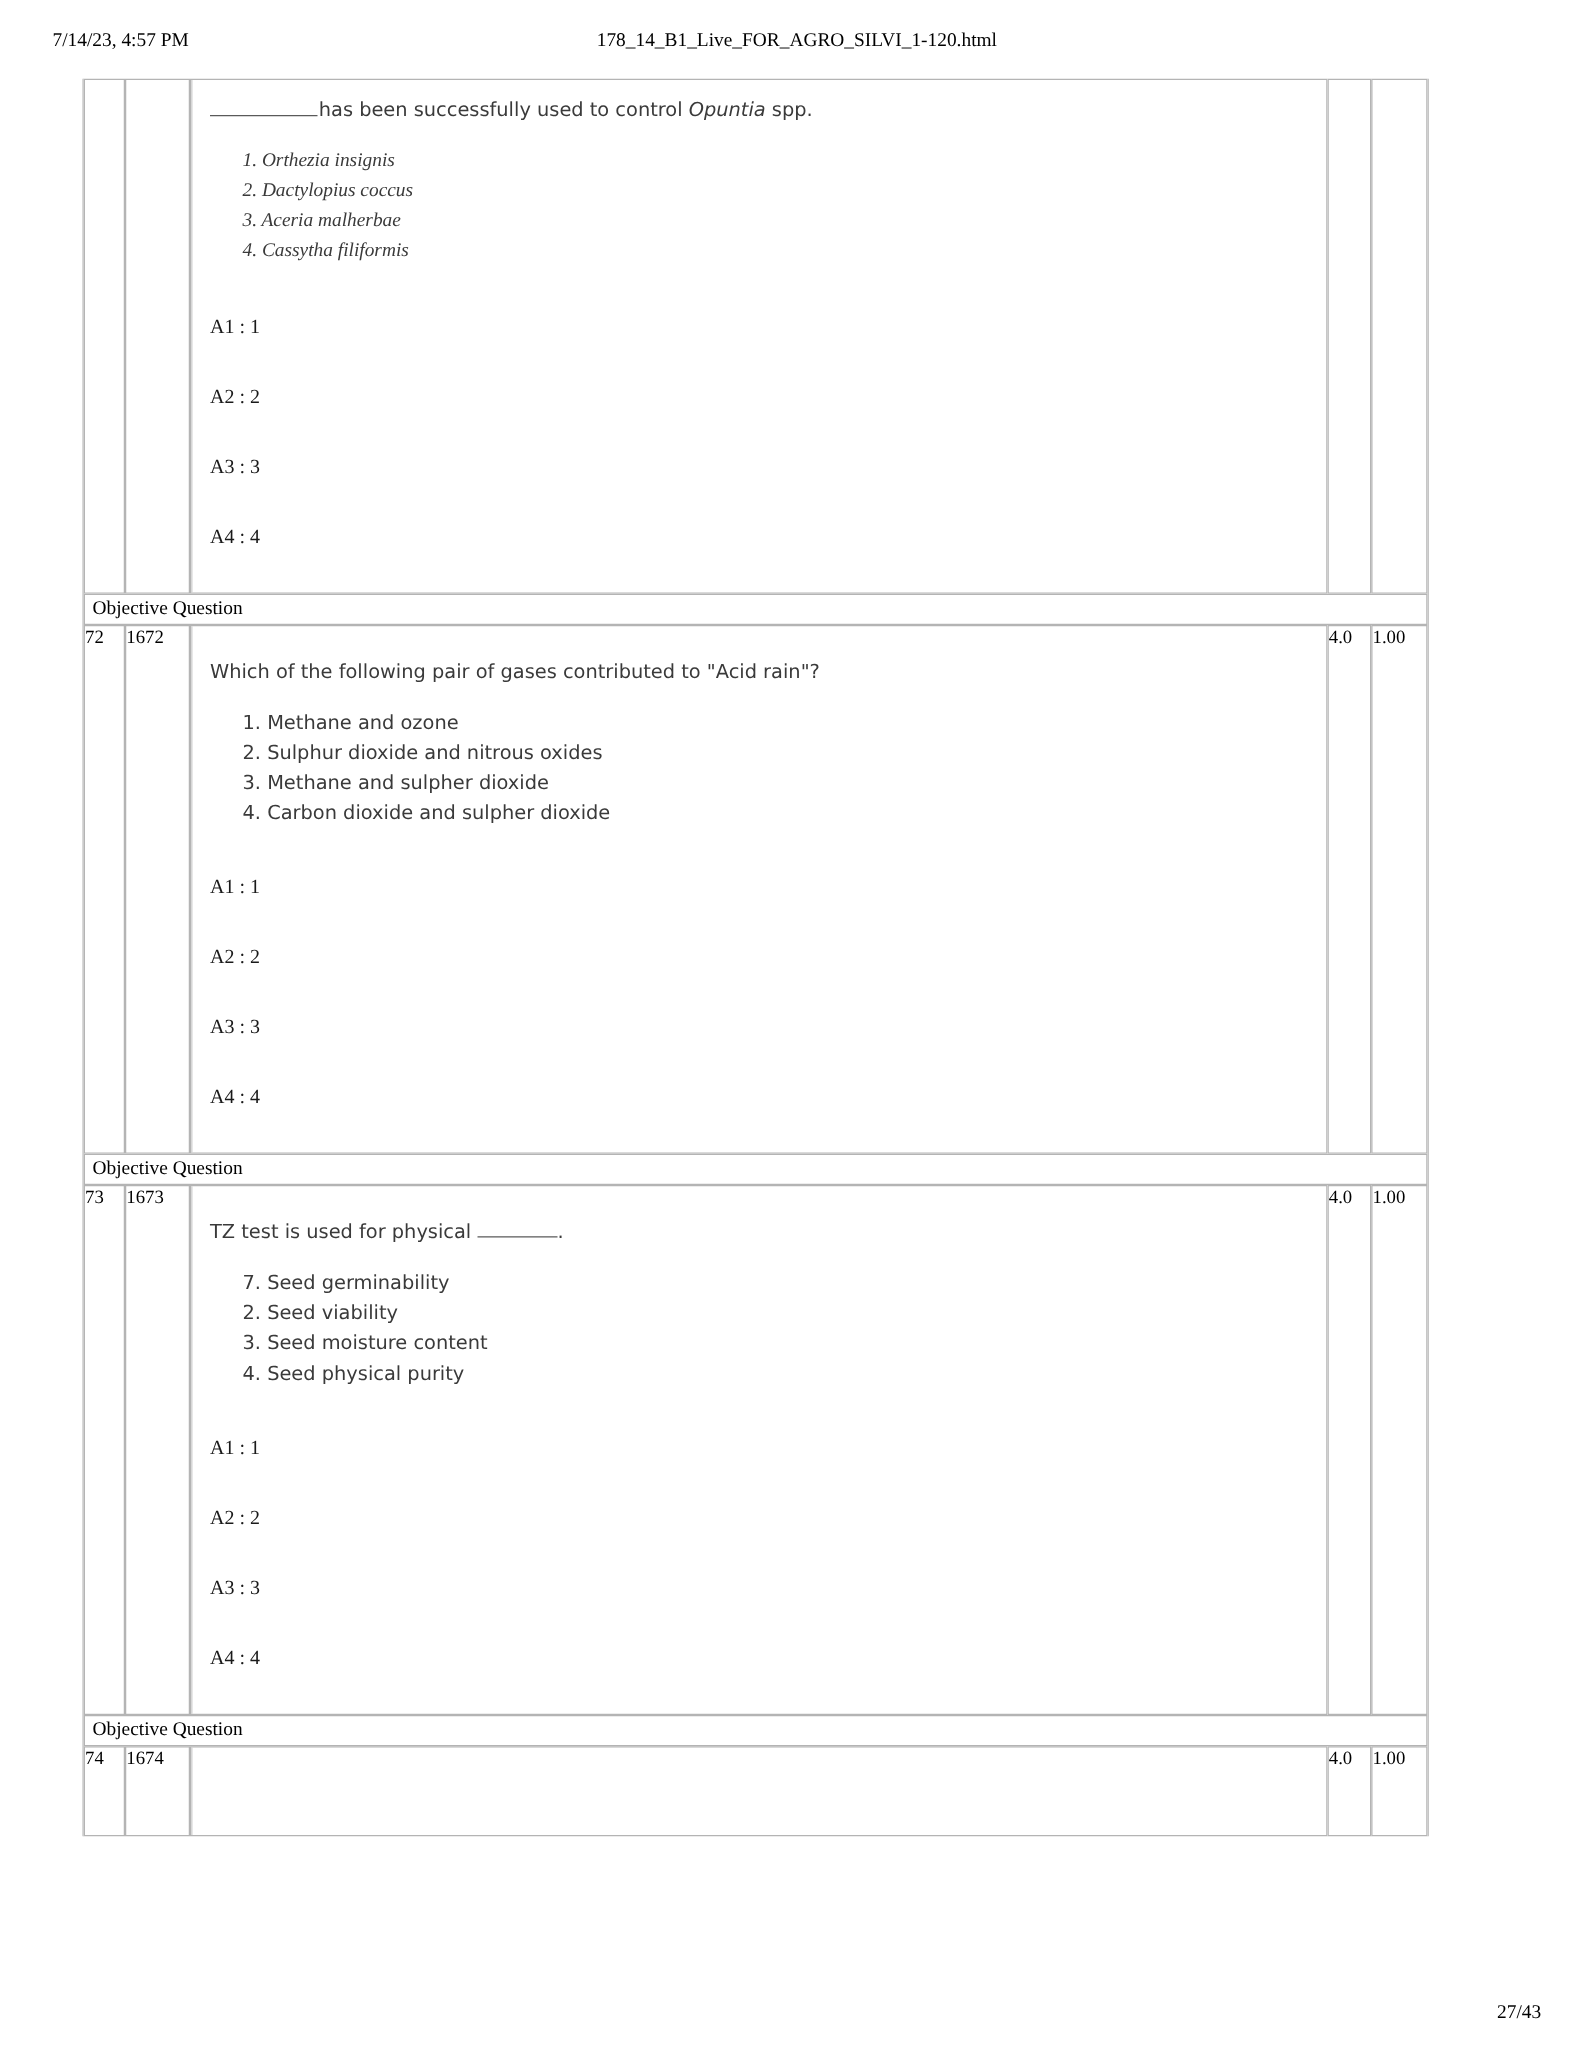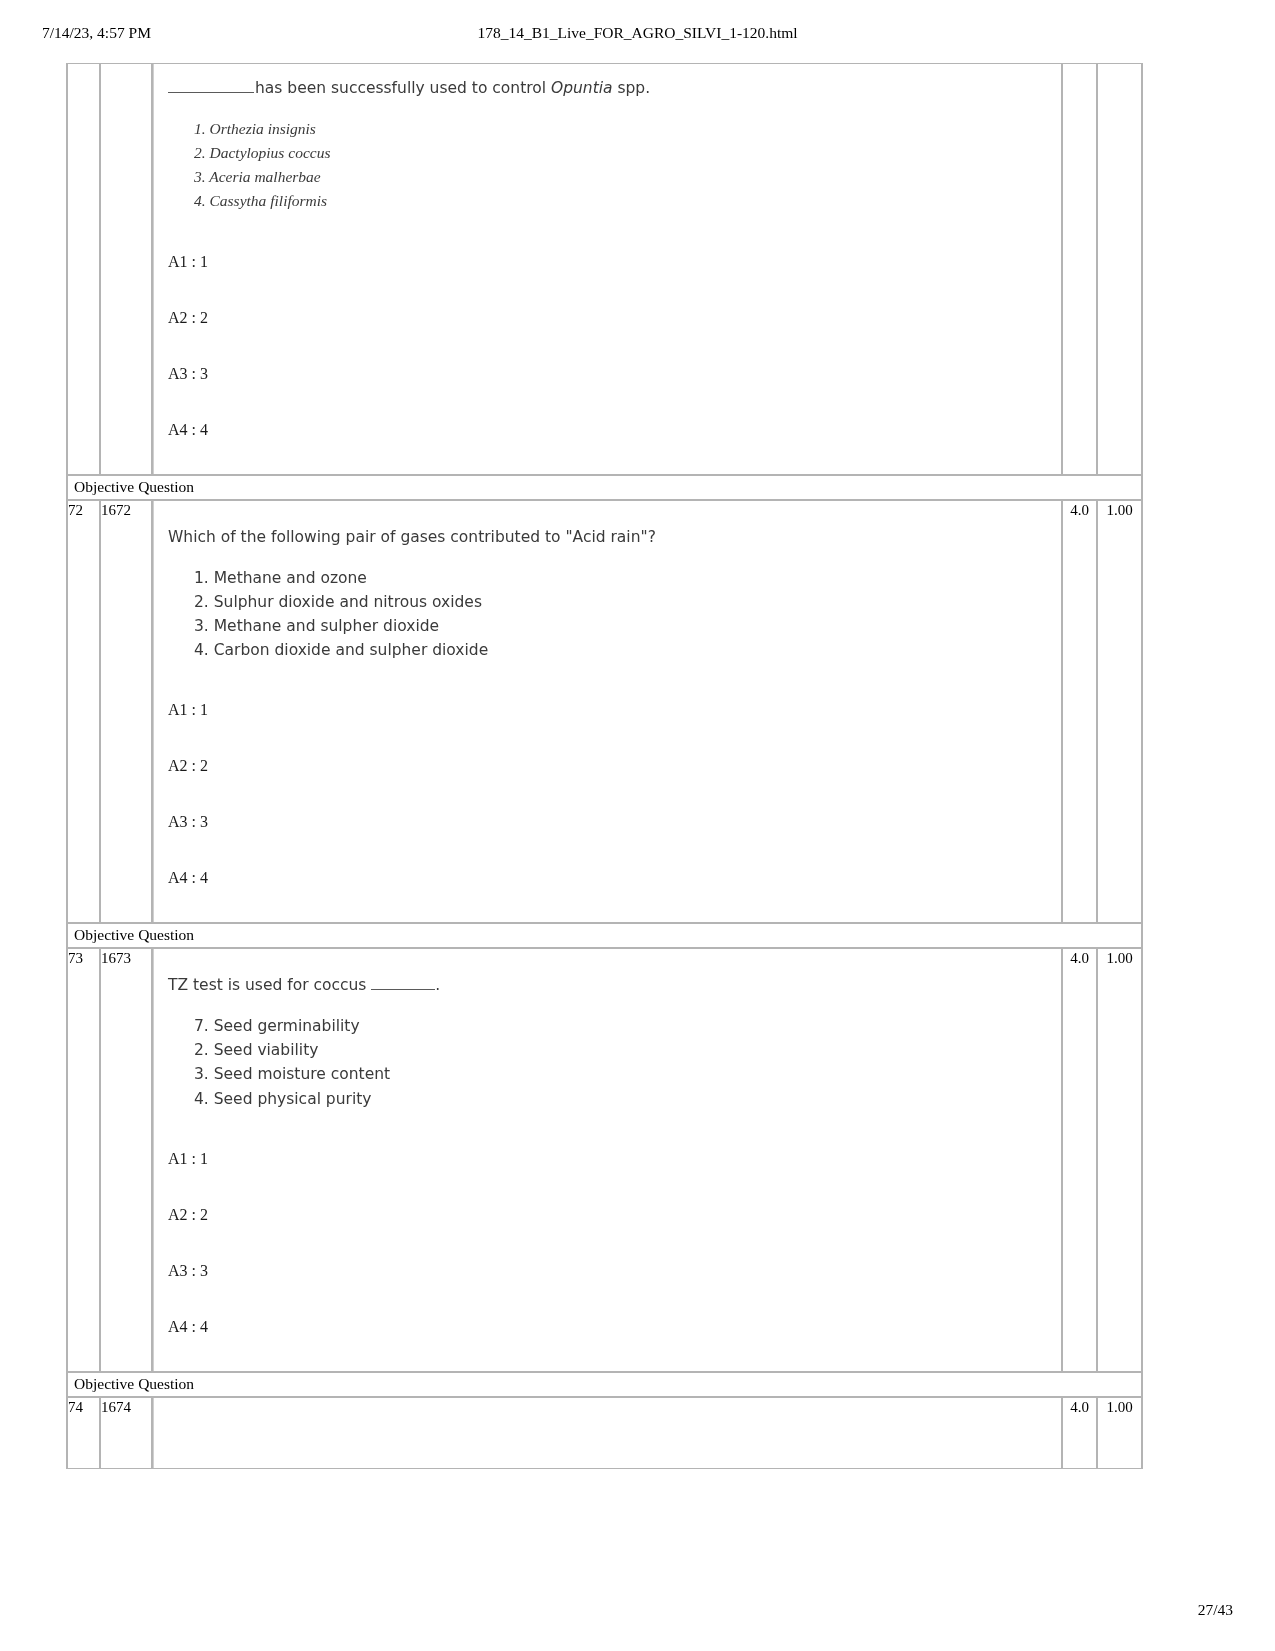--- a/index.html
+++ b/index.html
@@ -99,21 +99,20 @@
     font-family: "Liberation Serif", "DejaVu Serif", serif;
     padding: 2px 0 0 4px;
     line-height: 1.2;
   }
   td.cell-mark, td.cell-neg {
     font-size: 15px;
     font-family: "Liberation Serif", "DejaVu Serif", serif;
     padding: 2px 0 0 4px;
     line-height: 1.2;
     white-space: nowrap;
-    text-align: center;
   }
 
   td.cell-body {
     padding: 0;
   }
 
   
   tr.sep-row td {
     border: 1px solid #b4b4b4;
     font-size: 15.5px;
@@ -284,21 +283,21 @@
       <tr class="sep-row">
         <td colspan="5">Objective Question</td>
       </tr>
 
       <tr>
         <td class="cell-num">73</td>
         <td class="cell-qid">1673</td>
         <td class="cell-body">
           <div class="q-panel">
             <div class="q-inner">
-              <p class="q-stem"><span>TZ test is used for coccus </span><span class="blank-sm"></span><span>.</span></p>
+              <p class="q-stem"><span>TZ test is used for physical </span><span class="blank-sm"></span><span>.</span></p>
               <ol class="q-options">
                 <li>7. Seed germinability</li>
                 <li>2. Seed viability</li>
                 <li>3. Seed moisture content</li>
                 <li>4. Seed physical purity</li>
               </ol>
               <div class="q-answers">
                 <div class="ans">A1 : 1</div>
                 <div class="ans">A2 : 2</div>
                 <div class="ans">A3 : 3</div>

